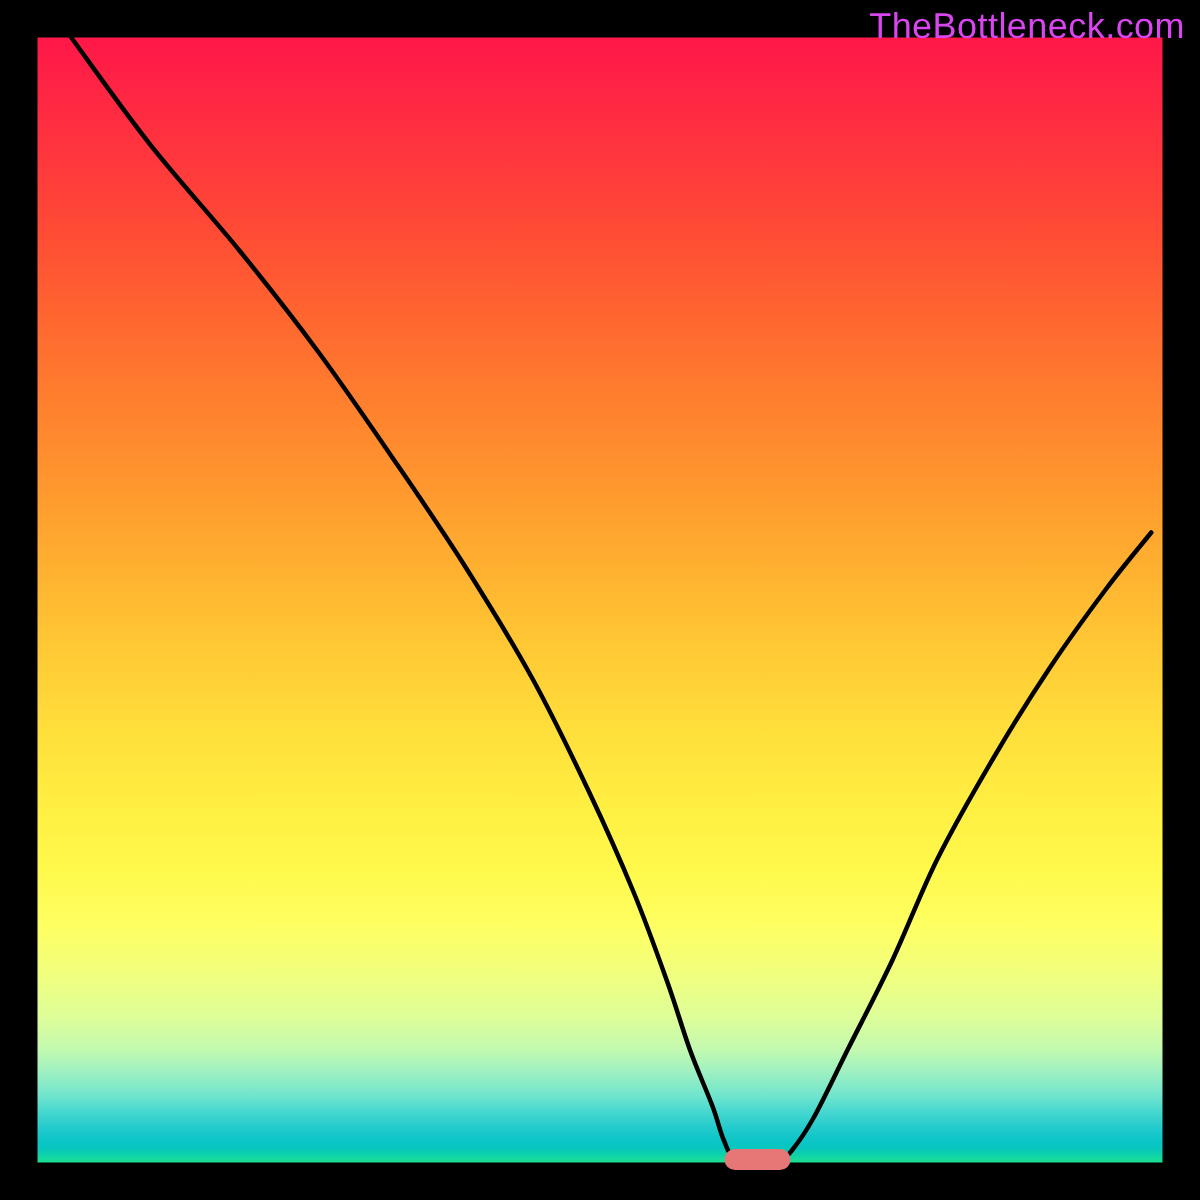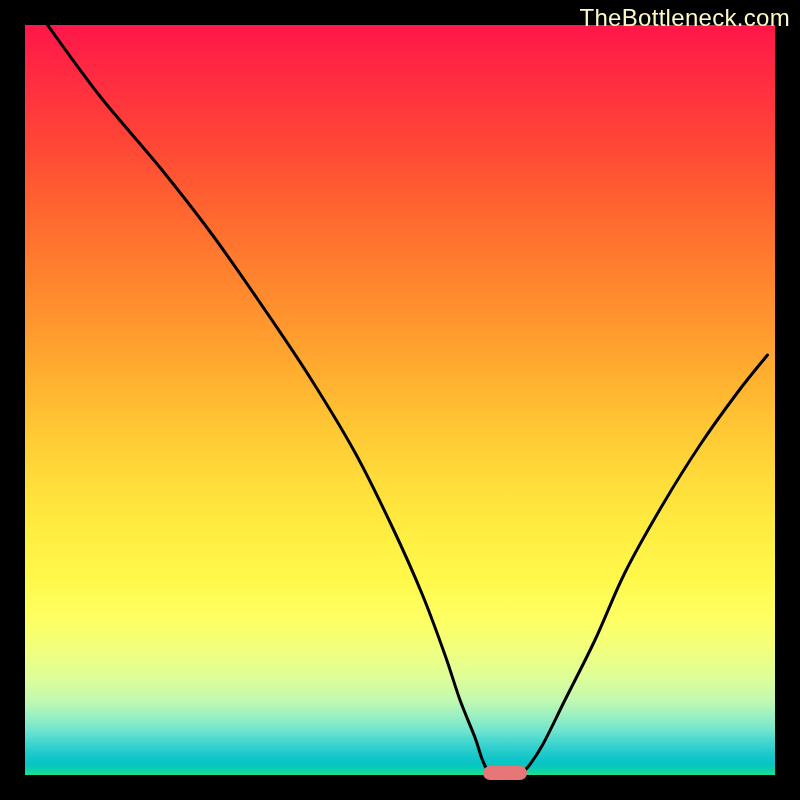--- a/index.html
+++ b/index.html
@@ -14,21 +14,21 @@
   .frame {
     position: relative;
     width: 800px;
     height: 800px;
     background: #000;
   }
   .watermark {
     position: absolute;
     top: 4px;
     right: 10px;
-    color: #fef9c3;
+    color: #d946ef;
     font-size: 24px;
     font-weight: 500;
     letter-spacing: 0.3px;
     z-index: 5;
   }
   .plot-area {
     position: absolute;
     left: 25px;
     top: 25px;
     width: 750px;

